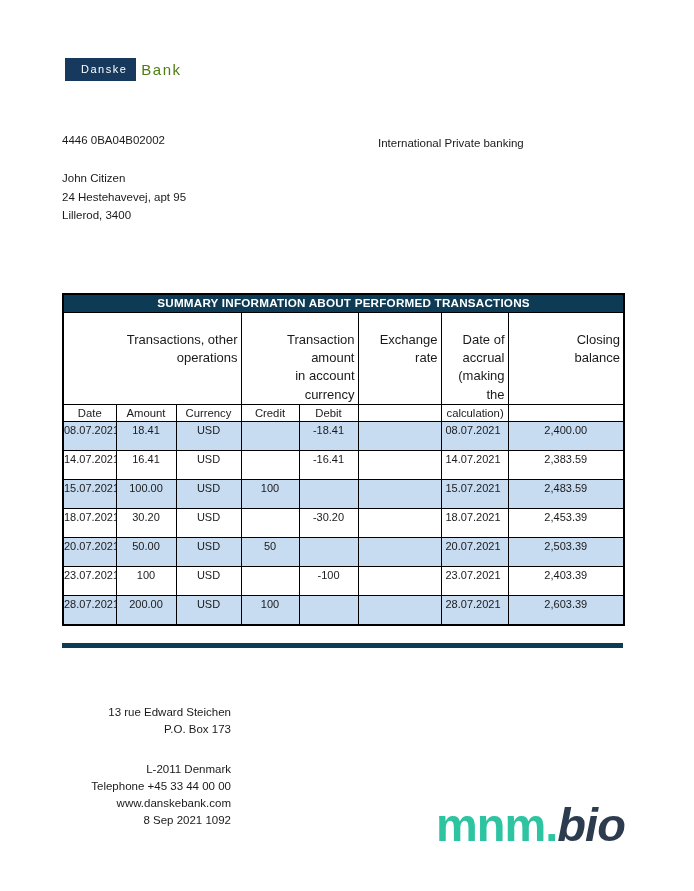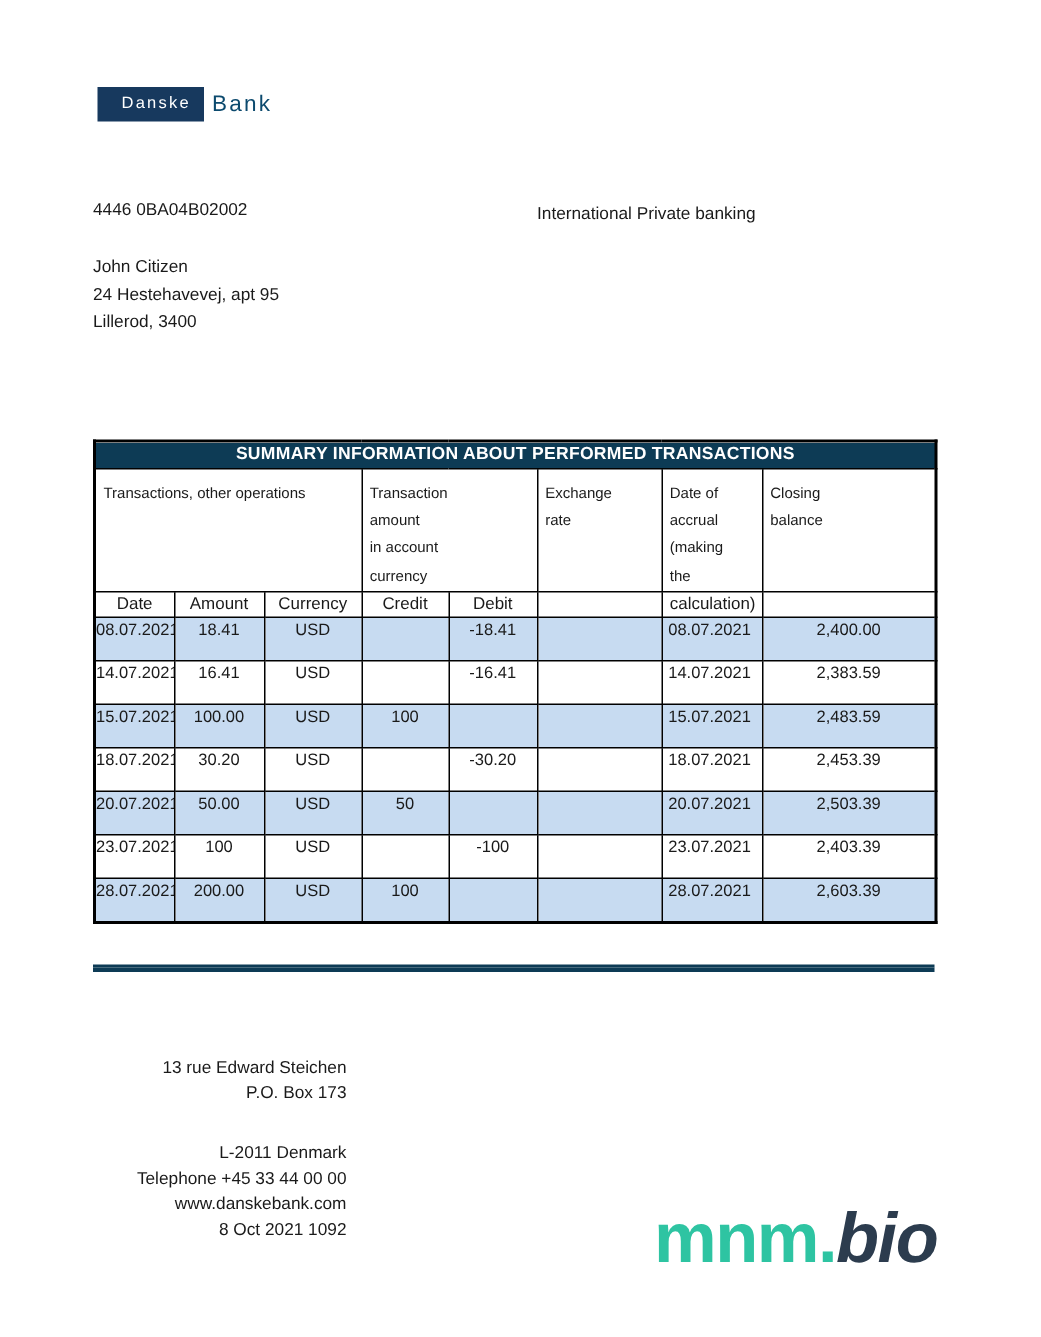--- a/index.html
+++ b/index.html
@@ -13,45 +13,45 @@
   }
 
   
   .logo { position: absolute; left: 65px; top: 58px; display: flex; align-items: center; }
   .logo-box {
     background: #17395e; color: #ffffff;
     font-size: 11px; letter-spacing: 1.5px; font-weight: 500;
     padding: 3px 9px 4px 16px; height: 23px; display: flex; align-items: center;
   }
   .logo-bank {
-    color: #0c4a6e; font-size: 15px; letter-spacing: 1.5px; font-weight: 500;
+    color: #4d7c0f; font-size: 15px; letter-spacing: 1.5px; font-weight: 500;
     margin-left: 5px;
   }
 
   
   .account-number { position: absolute; left: 62px; top: 134px; font-size: 11.5px; }
-  .bank-info { position: absolute; left: 358px; top: 134px; font-size: 11.5px; line-height: 18px; text-align: center; }
+  .bank-info { position: absolute; left: 378px; top: 134px; font-size: 11.5px; line-height: 18px; text-align: center; }
   .customer { position: absolute; left: 62px; top: 169px; font-size: 11.5px; line-height: 18.5px; }
 
   
   .tx-table-wrap { position: absolute; left: 62px; top: 293px; width: 528px; }
   table.tx {
     border-collapse: collapse; width: 561px; table-layout: fixed;
     border: 2px solid #000000;
   }
   table.tx td, table.tx th { border: 1px solid #000000; overflow: hidden; }
   .title-cell {
     background: #0d3b55; color: #ffffff;
     font-size: 11.7px; font-weight: 600; letter-spacing: 0.2px;
     text-align: center; height: 18px; padding: 1px 0 2px 0;
   }
   .group-cell {
-    height: 74px; vertical-align: top; text-align: left;
-    font-size: 10px; font-weight: 400; line-height: 18.4px;
-    padding: 8px 3px 0 5px; white-space: pre-line; background: #ffffff;
+    height: 74px; vertical-align: top; text-align: right;
+    font-size: 13px; font-weight: 400; line-height: 18.4px;
+    padding: 18px 3px 0 5px; white-space: pre-line; background: #ffffff;
   }
   .sub-cell {
     height: 17px; text-align: center; font-size: 11.3px; font-weight: 400;
     padding: 0 0 1px 0; background: #ffffff;
   }
   .sub-cell.left { text-align: left; padding-left: 5px; }
   .data-row td {
     height: 29px; vertical-align: top; text-align: center;
     font-size: 11px; padding-top: 2px; background: #ffffff;
   }
@@ -217,18 +217,18 @@
 
 <div class="double-rule"></div>
 
 <div class="footer-block">
   <div>13 rue Edward Steichen</div>
   <div>P.O. Box 173</div>
   <div class="footer-spacer"></div>
   <div>L-2011 Denmark</div>
   <div>Telephone +45 33 44 00 00</div>
   <div>www.danskebank.com</div>
-  <div>8 Oct 2021 1092</div>
+  <div>8 Sep 2021 1092</div>
 </div>
 
 <div class="watermark">
   <span class="wm-brand">mnm.</span><span class="wm-suffix">bio</span>
 </div>
 
 </body></html>

